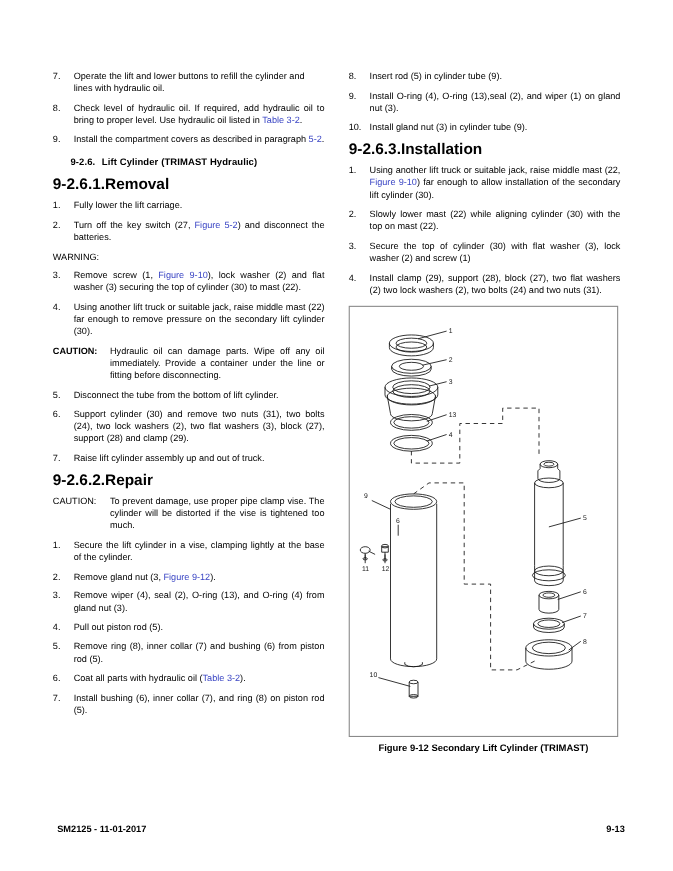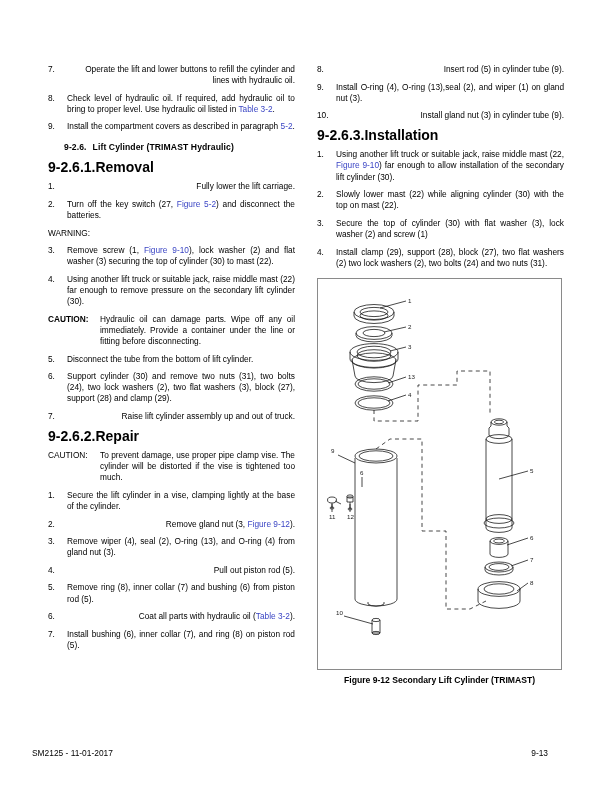--- a/index.html
+++ b/index.html
@@ -52,21 +52,21 @@
     width: 19px;
     flex: 0 0 19px;
     text-align: left;
   }
   .numitem .body {
     flex: 1 1 auto;
     text-align: justify;
     text-justify: inter-word;
     hyphens: none;
   }
-  .numitem .body.nojust { text-align: right; }
+  .numitem .body.nojust { text-align: left; }
 
   .notice {
     display: flex;
     margin-bottom: 6.5px;
     font-size: 8.3px;
     line-height: 11.1px;
   }
   .notice .lbl {
     width: 52px;
     flex: 0 0 52px;
@@ -114,27 +114,27 @@
     font-weight: bold;
     margin-top: 5px;
     line-height: 11px;
   }
   .figsvg { position: absolute; left: 0; top: 0; }
 
   
 
   .footer {
     position: absolute;
-    left: 32px;
+    left: 52px;
     top: 748px;
     width: 516px;
     display: flex;
     justify-content: space-between;
     font-size: 8.4px;
-    font-weight: normal;
+    font-weight: bold;
   }
 </style>
 </head>
 <body>
 
 <div class="page">
 
   <div class="content">
 
     <div class="col col-left">

